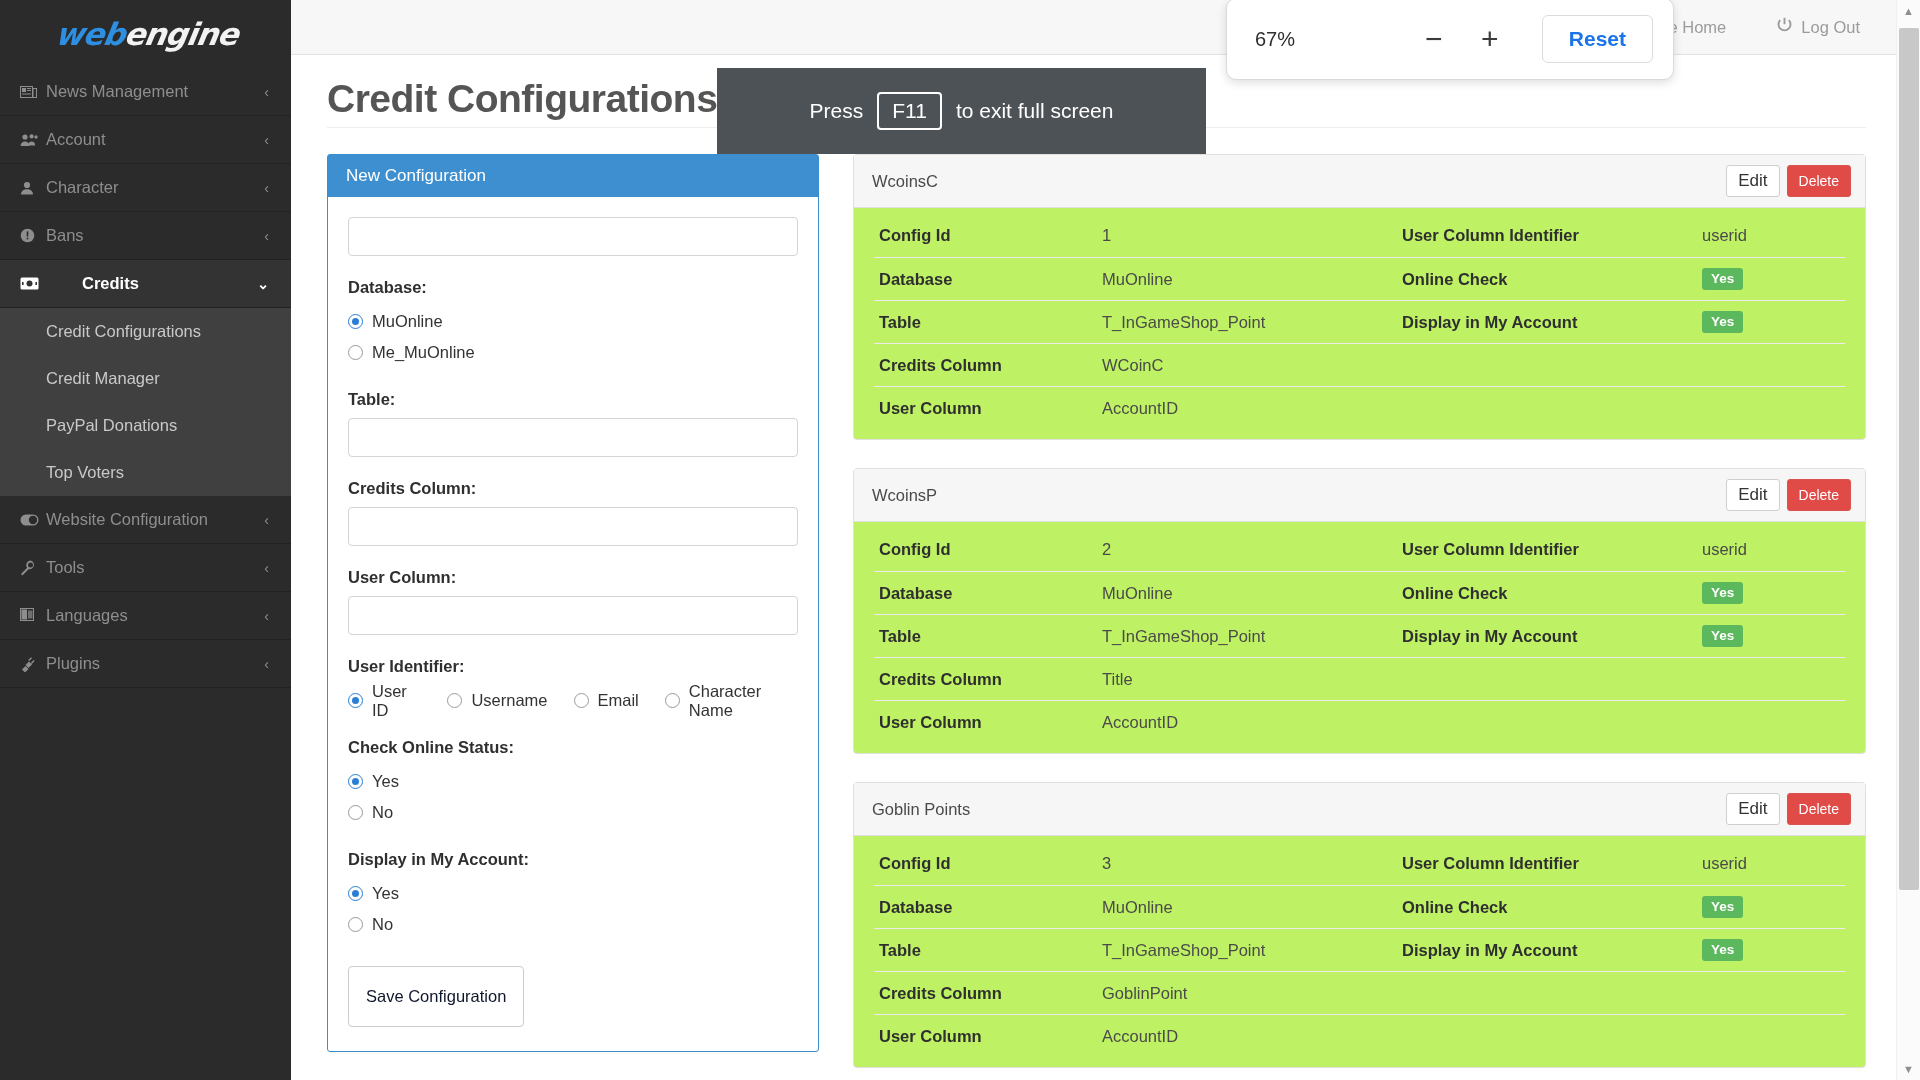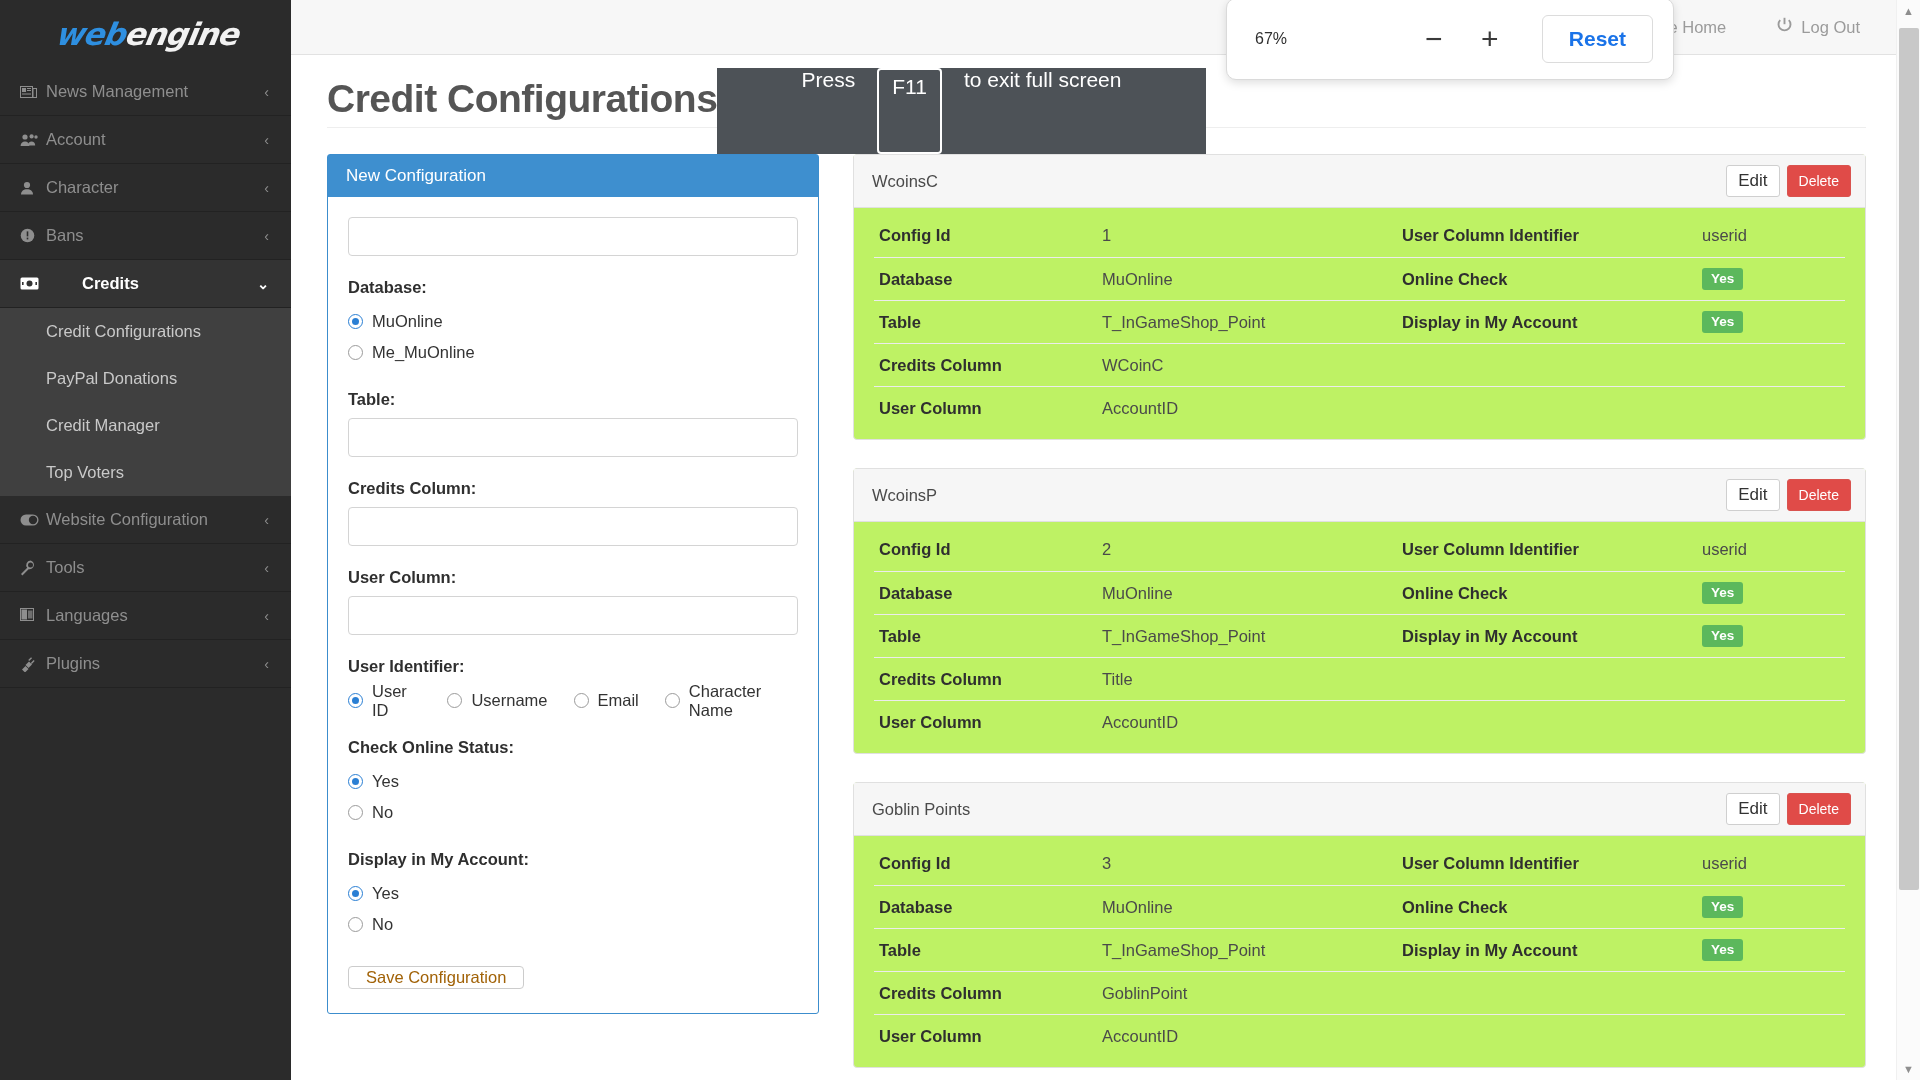--- a/index.html
+++ b/index.html
@@ -141,22 +141,22 @@
   }
   .rb.on { border-color: #2a7fd4; background: #fff; }
   .rb.on::after {
     content: ""; position: absolute;
     left: 3px; top: 3px; width: 7px; height: 7px;
     border-radius: 50%; background: #2a7fd4;
   }
   .btn-save {
     margin-top: 26px;
     border: 1px solid #cccccc; background: #fff;
-    border-radius: 4px; padding: 1px 17px;
-    font-size: 16.5px; color: #a16207; cursor: pointer;
+    border-radius: 4px; padding: 20px 17px;
+    font-size: 16.5px; color: #0f172a; cursor: pointer;
     font-family: "Liberation Sans", sans-serif;
   }
 
   
   .card {
     border: 1px solid #e0e0e0; border-radius: 4px;
     background: #bef264; margin-bottom: 28px;
   }
   .card-head {
     background: #f6f6f6;
@@ -211,43 +211,43 @@
     position: absolute; right: 246px; top: -2px;
     width: 448px; height: 82px;
     background: #ffffff;
     border: 1px solid #dadada;
     border-radius: 10px;
     box-shadow: 0 3px 10px rgba(0,0,0,0.13);
     display: flex; align-items: center;
     padding: 0 20px 0 28px;
     z-index: 60;
   }
-  .zoom-level { font-size: 16px; color: #303030; }
+  .zoom-level { font-size: 20px; color: #303030; }
   .zoom-btns { margin-left: auto; display: flex; align-items: center; gap: 12px; }
   .zbtn {
     width: 44px; height: 44px; border: none; background: transparent;
     font-size: 30px; color: #3a3a3a; cursor: pointer; line-height: 1;
     display: flex; align-items: center; justify-content: center;
     font-family: "Liberation Sans", sans-serif;
   }
   .zreset {
     margin-left: 18px;
     border: 1px solid #dcdcdc; background: #fff;
     color: #1a73e8; font-size: 21px; font-weight: bold;
     padding: 11px 26px; border-radius: 6px; cursor: pointer;
     font-family: "Liberation Sans", sans-serif;
   }
 
   
   .fs-toast {
     position: absolute; left: 717px; top: 68px;
     width: 489px; height: 86px;
     background: #4d5257; color: #fff;
-    display: flex; justify-content: center;
-    gap: 22px; font-size: 21px; z-index: 55;
+    display: flex; align-items: center; justify-content: center;
+    gap: 14px; font-size: 21px; z-index: 55;
   }
   .key-cap {
     border: 2px solid #fff; border-radius: 4px;
     padding: 5px 13px; font-size: 21px; line-height: 1.1;
   }
 
   
   .scrollbar {
     position: absolute; right: 0; top: 0;
     width: 24px; height: 1080px; background: #fbfbfb;
@@ -342,24 +342,24 @@
       </span>
       <span>Credits</span>
       <span class="chev">⌄</span>
     </div>
 
     <div class="submenu">
       <div class="sub-item">
         <span>Credit Configurations</span>
       </div>
       <div class="sub-item">
-        <span>PayPal Donations</span>
+        <span>Credit Manager</span>
       </div>
       <div class="sub-item">
-        <span>Credit Manager</span>
+        <span>PayPal Donations</span>
       </div>
       <div class="sub-item">
         <span>Top Voters</span>
       </div>
     </div>
 
     <div class="nav-item">
       <span class="ico">
         <svg width="19" height="12" viewBox="0 0 19 12">
             <rect x="0.5" y="0.5" width="18" height="11" rx="5.5" fill="#8e8e8e"></rect>

